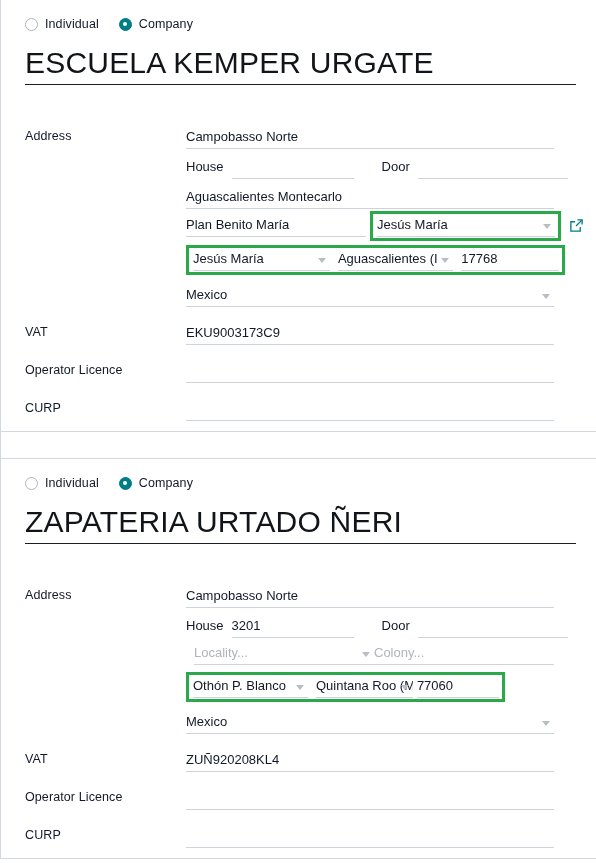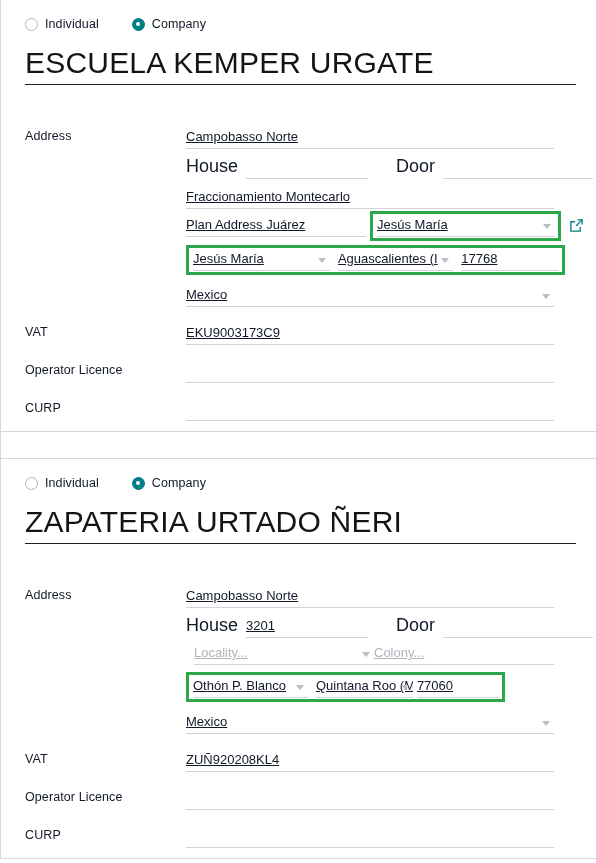--- a/index.html
+++ b/index.html
@@ -19,21 +19,21 @@
     border-top: 1px solid #d3d7de;
     border-bottom: 1px solid #d3d7de;
     border-left: 1px solid #d3d7de;
     padding: 0 0 0 0;
   }
   .record.first { border-top: none; }
 
   .inner { padding: 14px 0 10px 24px; }
 
   
-  .radio-row { display: flex; align-items: center; gap: 33px; height: 20px; margin-bottom: 9px; }
+  .radio-row { display: flex; align-items: center; gap: 20px; height: 20px; margin-bottom: 9px; }
   .radio-opt { display: flex; align-items: center; gap: 7px; cursor: pointer; }
   .radio {
     width: 13px; height: 13px; border-radius: 50%;
     border: 1px solid #adb5bd; background: #fff;
     display: inline-block; flex: none; position: relative;
   }
   .radio.checked { border: 1px solid #017e84; background: #017e84; }
   .radio.checked::after {
     content: ""; position: absolute; left: 3.5px; top: 3.5px;
     width: 4px; height: 4px; border-radius: 50%; background: #ffffff;
@@ -60,33 +60,33 @@
 
   
   .inp {
     position: relative;
     border-bottom: 1px solid #cfd3da;
     font-size: 13px; color: #111827;
     padding: 0 0 3px 0; height: 22px;
     line-height: 19px; white-space: nowrap; overflow: hidden;
   }
   .inp.placeholder { color: #b0b4bb; }
-  .inp .txt { display: inline-block; text-decoration: underline; }
+  .inp .txt { display: inline-block; }
 
   .caret {
     position: absolute; right: 4px; bottom: 7px;
     width: 0; height: 0;
     border-left: 4.5px solid transparent;
     border-right: 4.5px solid transparent;
     border-top: 5px solid #b9bdc4;
   }
 
   
   .ilabel {
-    font-size: 18px; color: #111827; height: 22px; line-height: 19px;
+    font-size: 13px; color: #111827; height: 22px; line-height: 19px;
     padding-bottom: 3px; white-space: nowrap;
   }
   .w-street { width: 368px; }
 
   
   .hl {
     border: 3px solid #2ba84a;
     padding: 1px 3px 1px 4px;
     display: flex; align-items: flex-end;
     background: transparent;
@@ -147,30 +147,30 @@
             <div class="inp" style="width:150px;margin-left:8px;">
               <span class="txt"></span>
             </div>
           </div>
         </div>
 
         <div class="frow">
           <div class="flabel"></div>
           <div class="fbody">
             <div class="inp w-street">
-              <span class="txt">Fraccionamiento Montecarlo</span>
+              <span class="txt">Aguascalientes Montecarlo</span>
             </div>
           </div>
         </div>
 
         <div class="frow" style="align-items:center;min-height:34px;">
           <div class="flabel"></div>
           <div class="fbody" style="align-items:center;">
             <div class="inp" style="width:180px;">
-              <span class="txt">Plan Address Juárez</span>
+              <span class="txt">Plan Benito María</span>
             </div>
             <div class="hl" style="margin-left:4px;">
               <div class="inp" style="width:178px;">
                 <span class="txt">Jesús María</span>
                 <span class="caret"></span>
               </div>
             </div>
             <span class="ext-link">
               <svg width="15" height="15" viewBox="0 0 16 16" fill="none" stroke="#017e84" stroke-width="1.4">
                 <path d="M9 2h5v5"></path>

